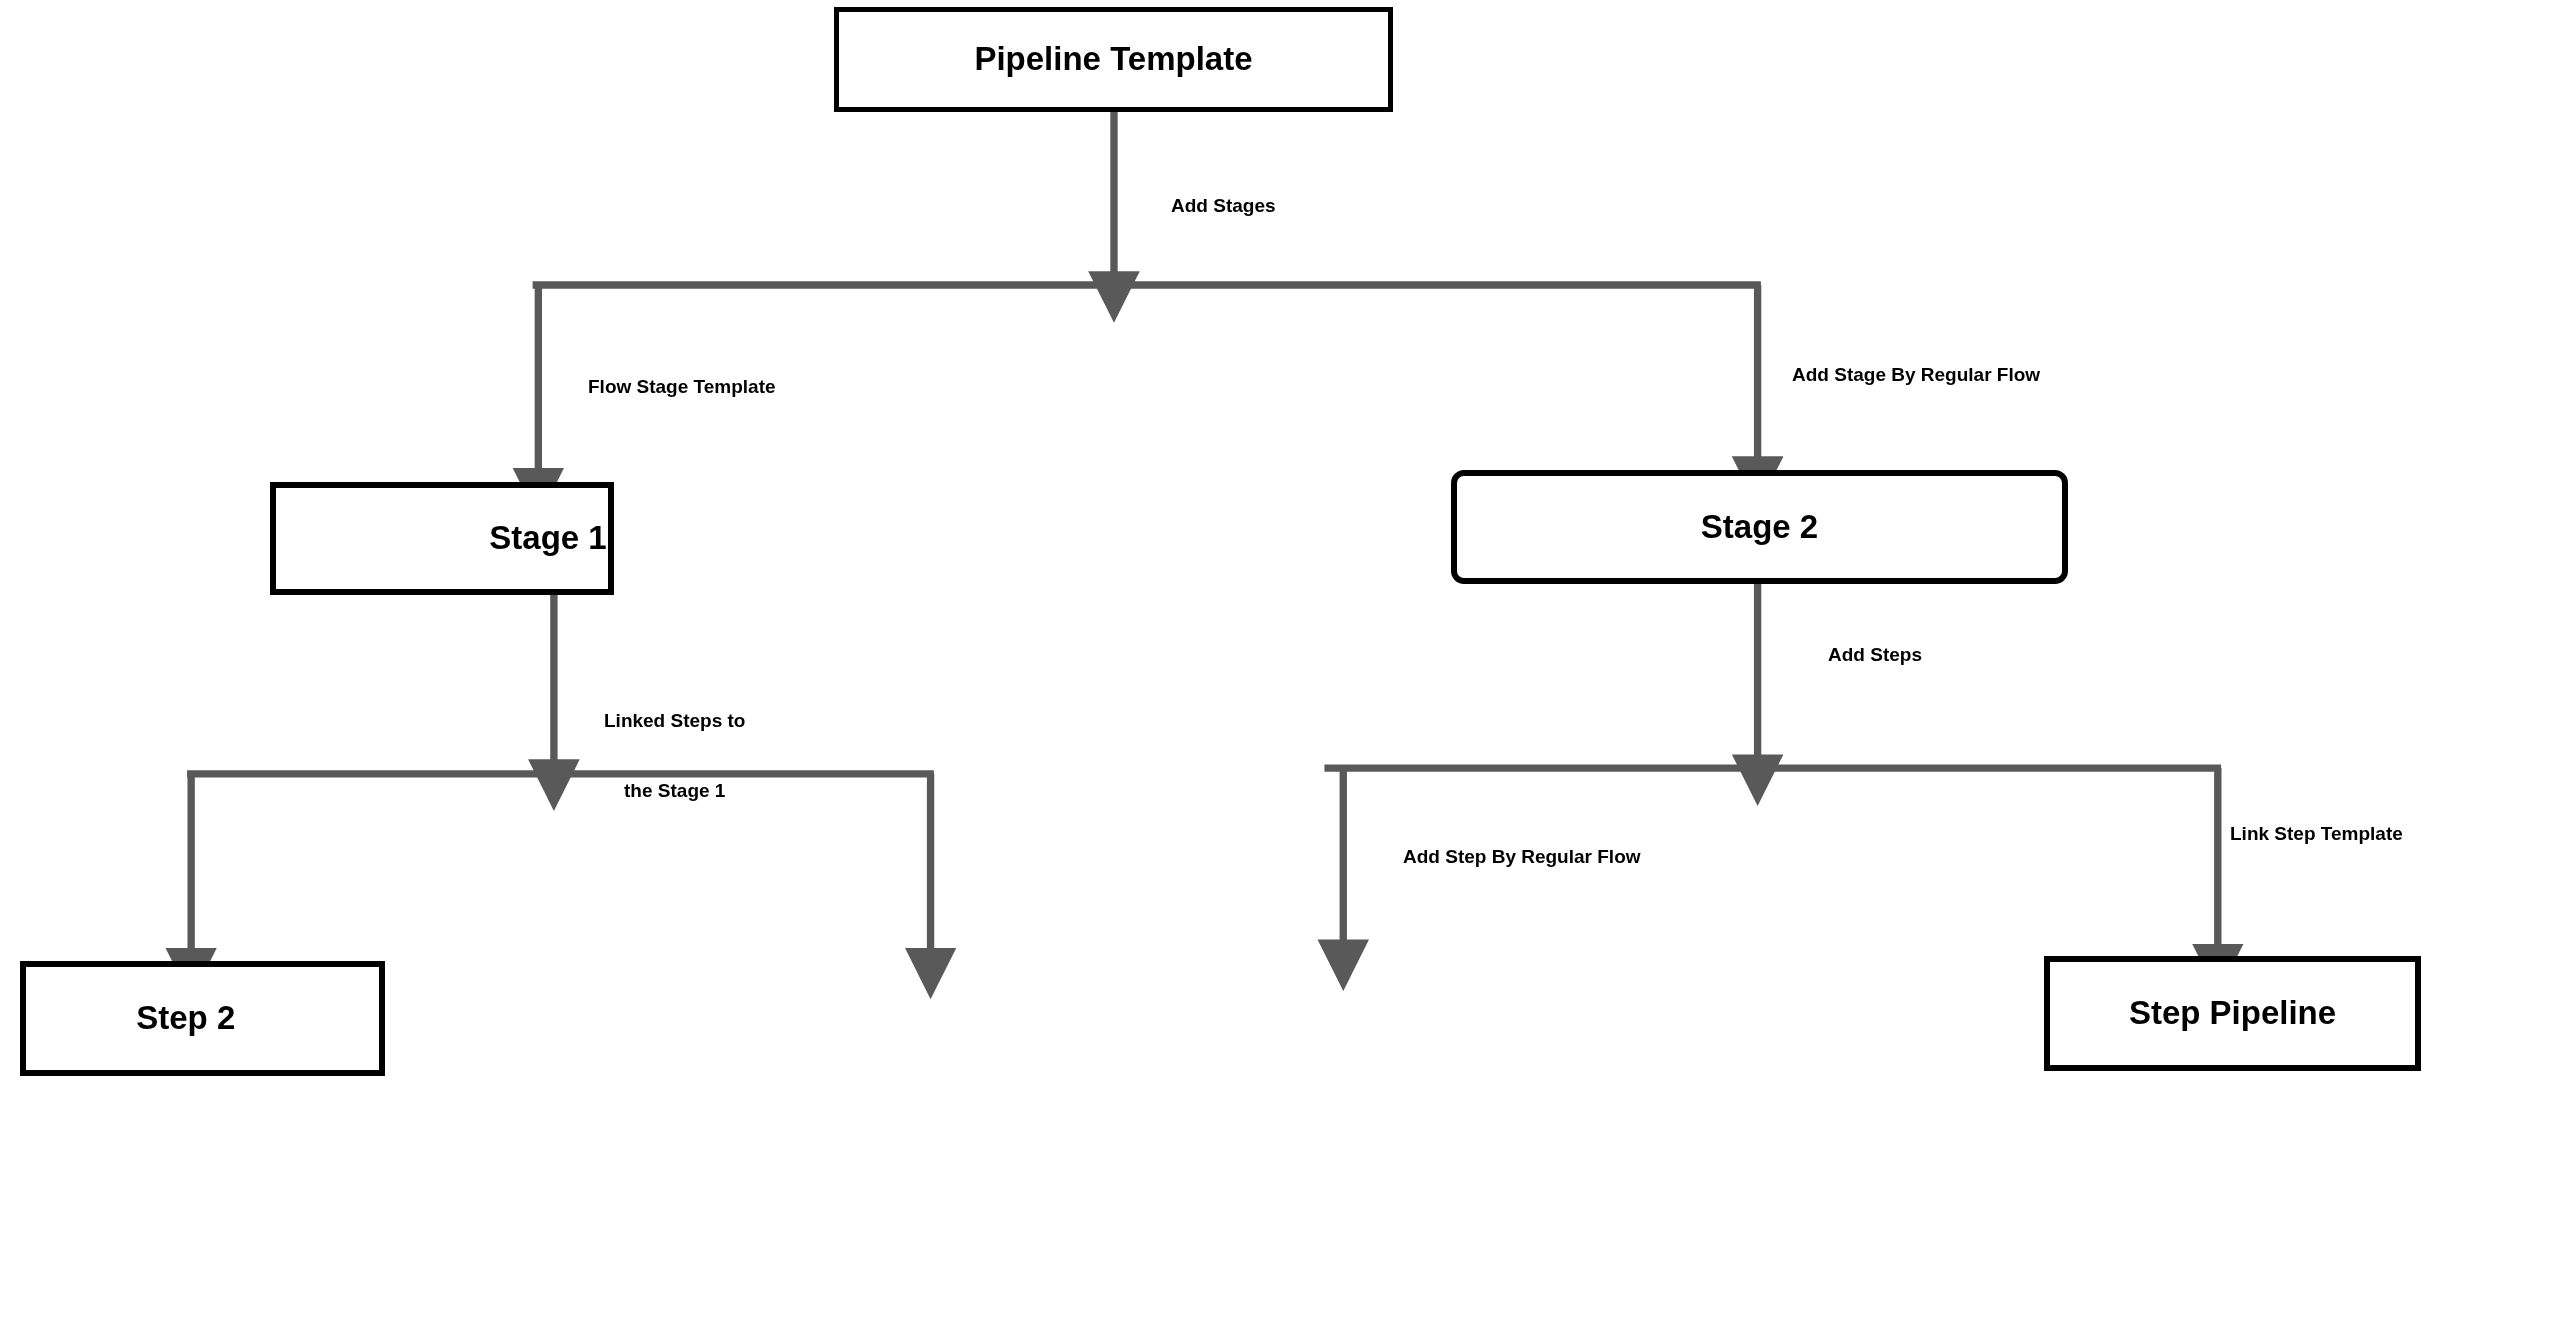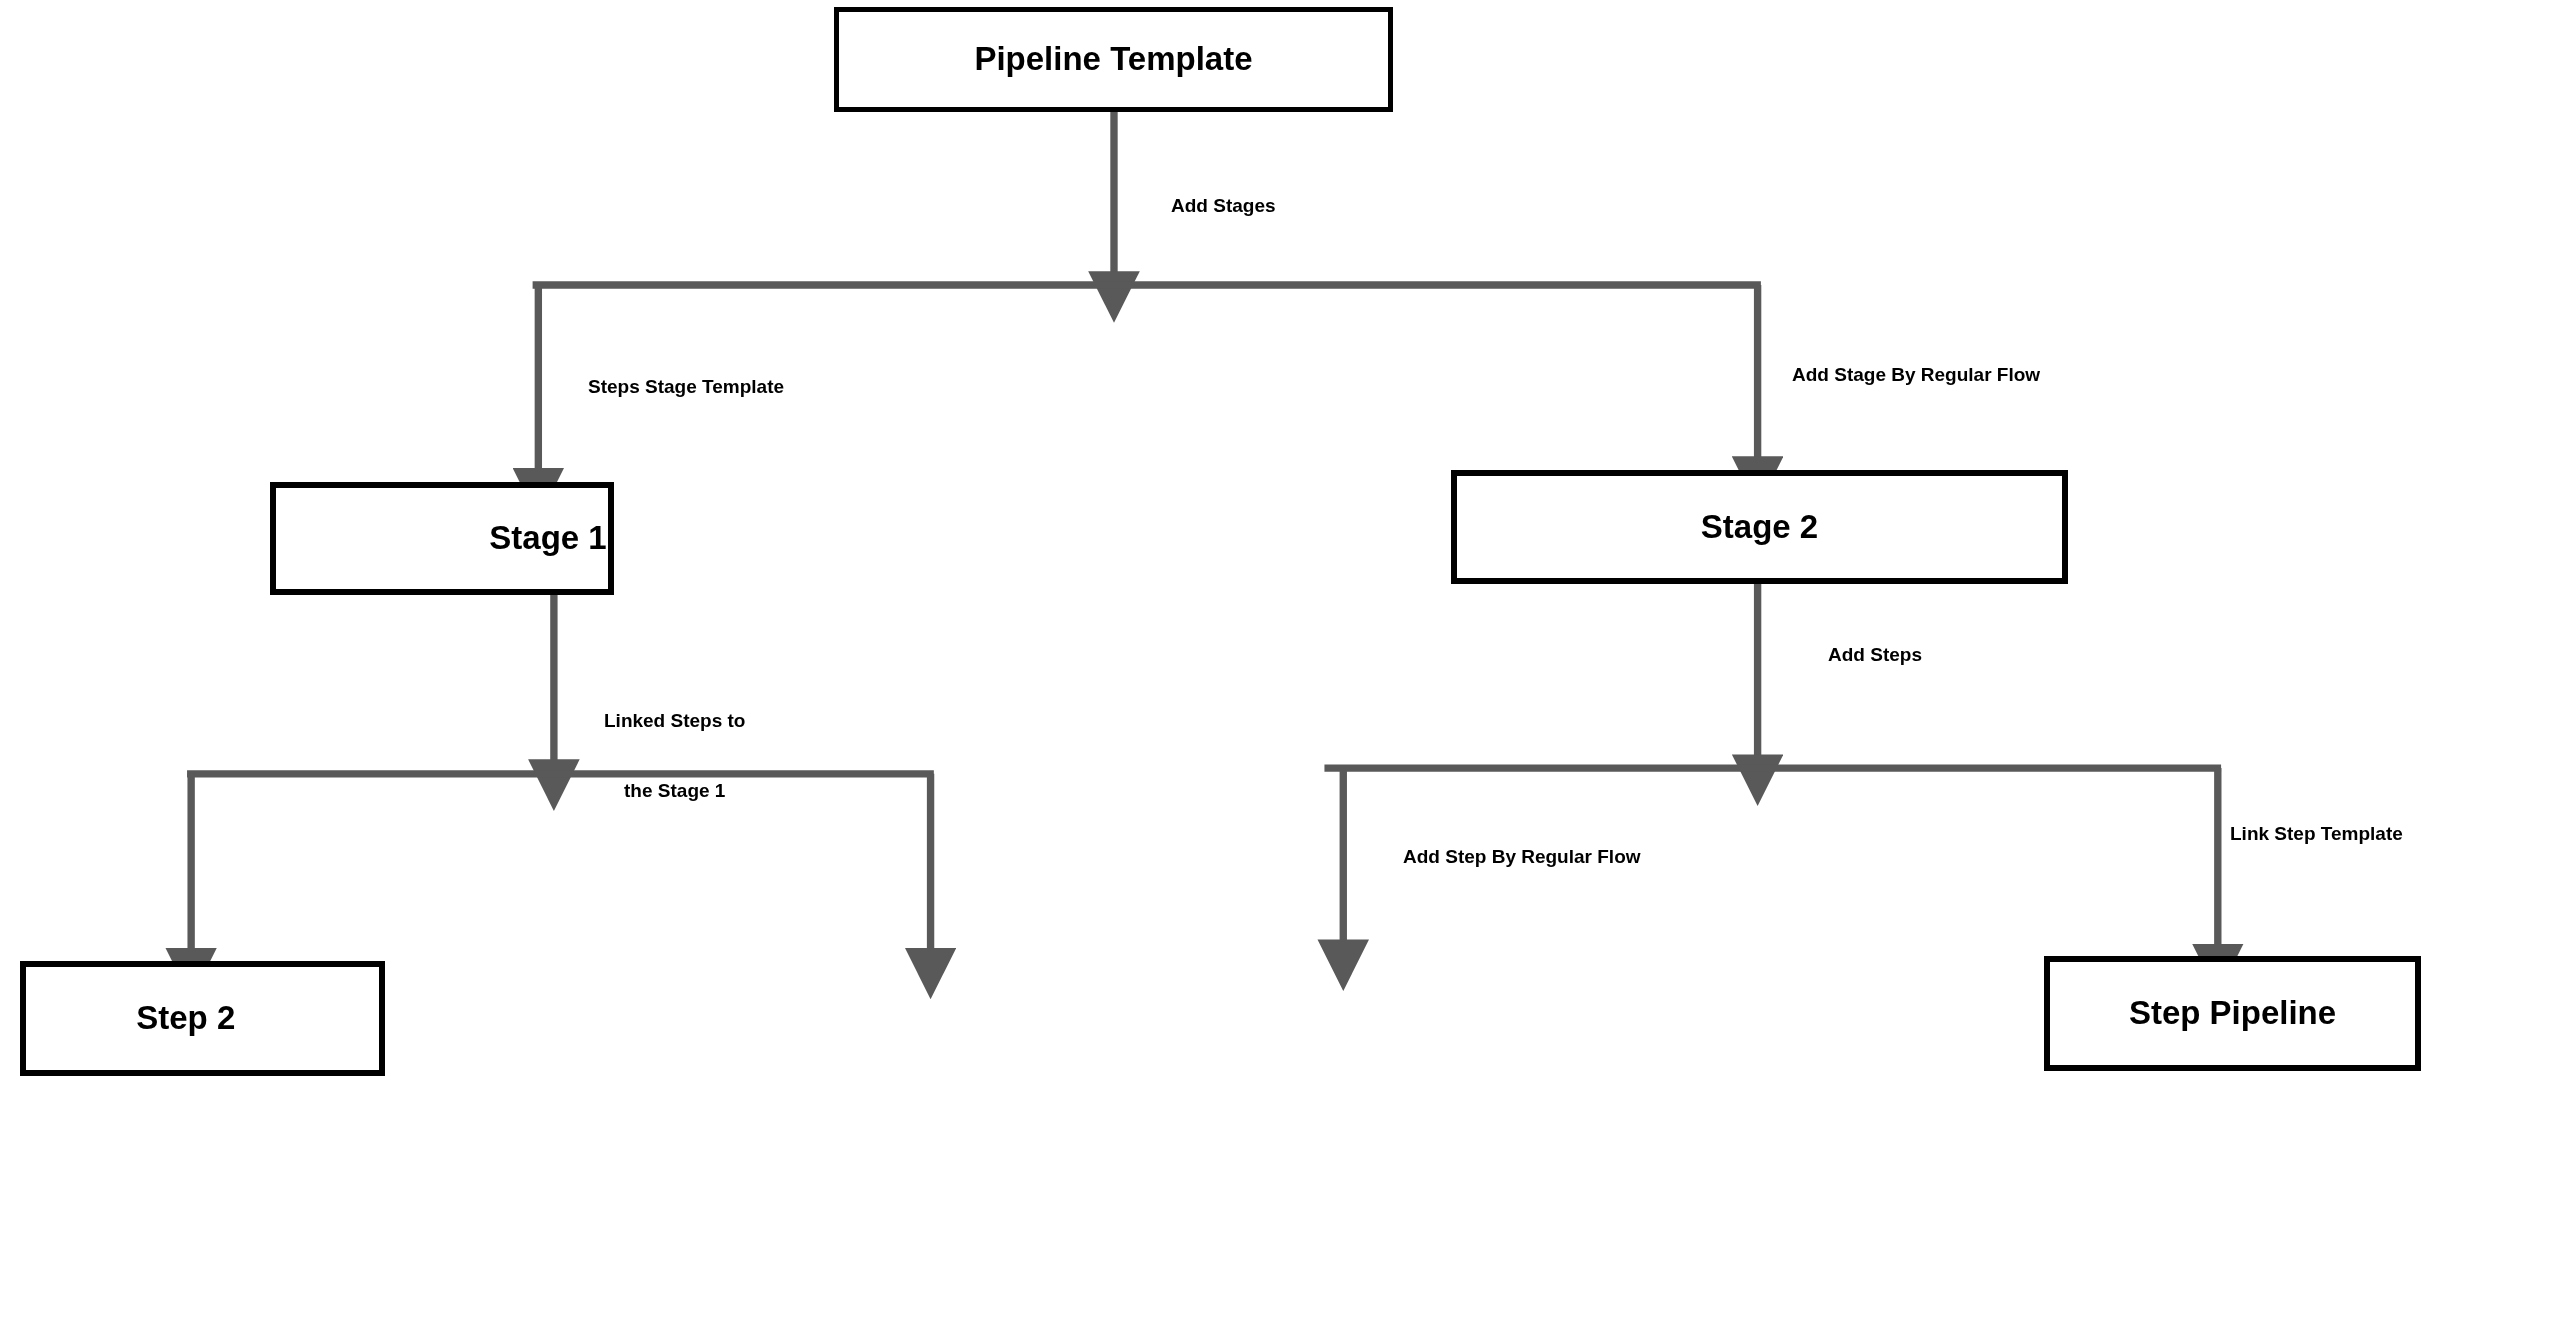--- a/index.html
+++ b/index.html
@@ -113,37 +113,37 @@
   </svg>
 
   <div class="node-box" style="left:834px; top:6.6px; width:559px; height:105px;">
     <span class="node-label">Pipeline Template</span>
   </div>
 
   <div class="node-box" style="left:270px; top:482px; width:344px; height:113px; border-width:6.6px;">
     <span class="node-label" style="position:relative; left:106px;">Stage 1</span>
   </div>
 
-  <div class="node-box" style="left:1451px; top:470px; width:617px; height:114px; border-width:6.6px;">
+  <div class="node-box" style="left:1451px; top:470px; width:617px; height:114px; border-width:6.6px;border-radius:13px;">
     <span class="node-label">Stage 2</span>
   </div>
 
   <div class="node-box" style="left:19.7px; top:961px; width:365px; height:115px; border-width:6.6px;">
     <span class="node-label" style="position:relative; left:-16.4px;">Step 2</span>
   </div>
 
 
 
   <div class="node-box" style="left:2044px; top:956px; width:377px; height:115px; border-width:6.6px;">
     <span class="node-label">Step Pipeline</span>
   </div>
 
   <div class="edge-label" style="left:1171px; top:194px;">Add Stages</div>
 
-  <div class="edge-label" style="left:588px; top:375px;">Steps Stage Template</div>
+  <div class="edge-label" style="left:588px; top:375px;">Flow Stage Template</div>
 
   <div class="edge-label" style="left:1792px; top:363px;">Add Stage By Regular Flow</div>
 
   <div class="edge-label two-line" style="left:604px; top:663px; text-align:center;">
     <div>Linked Steps to</div>
     <div>the Stage 1</div>
   </div>
 
   <div class="edge-label" style="left:1828px; top:643px;">Add Steps</div>
 

